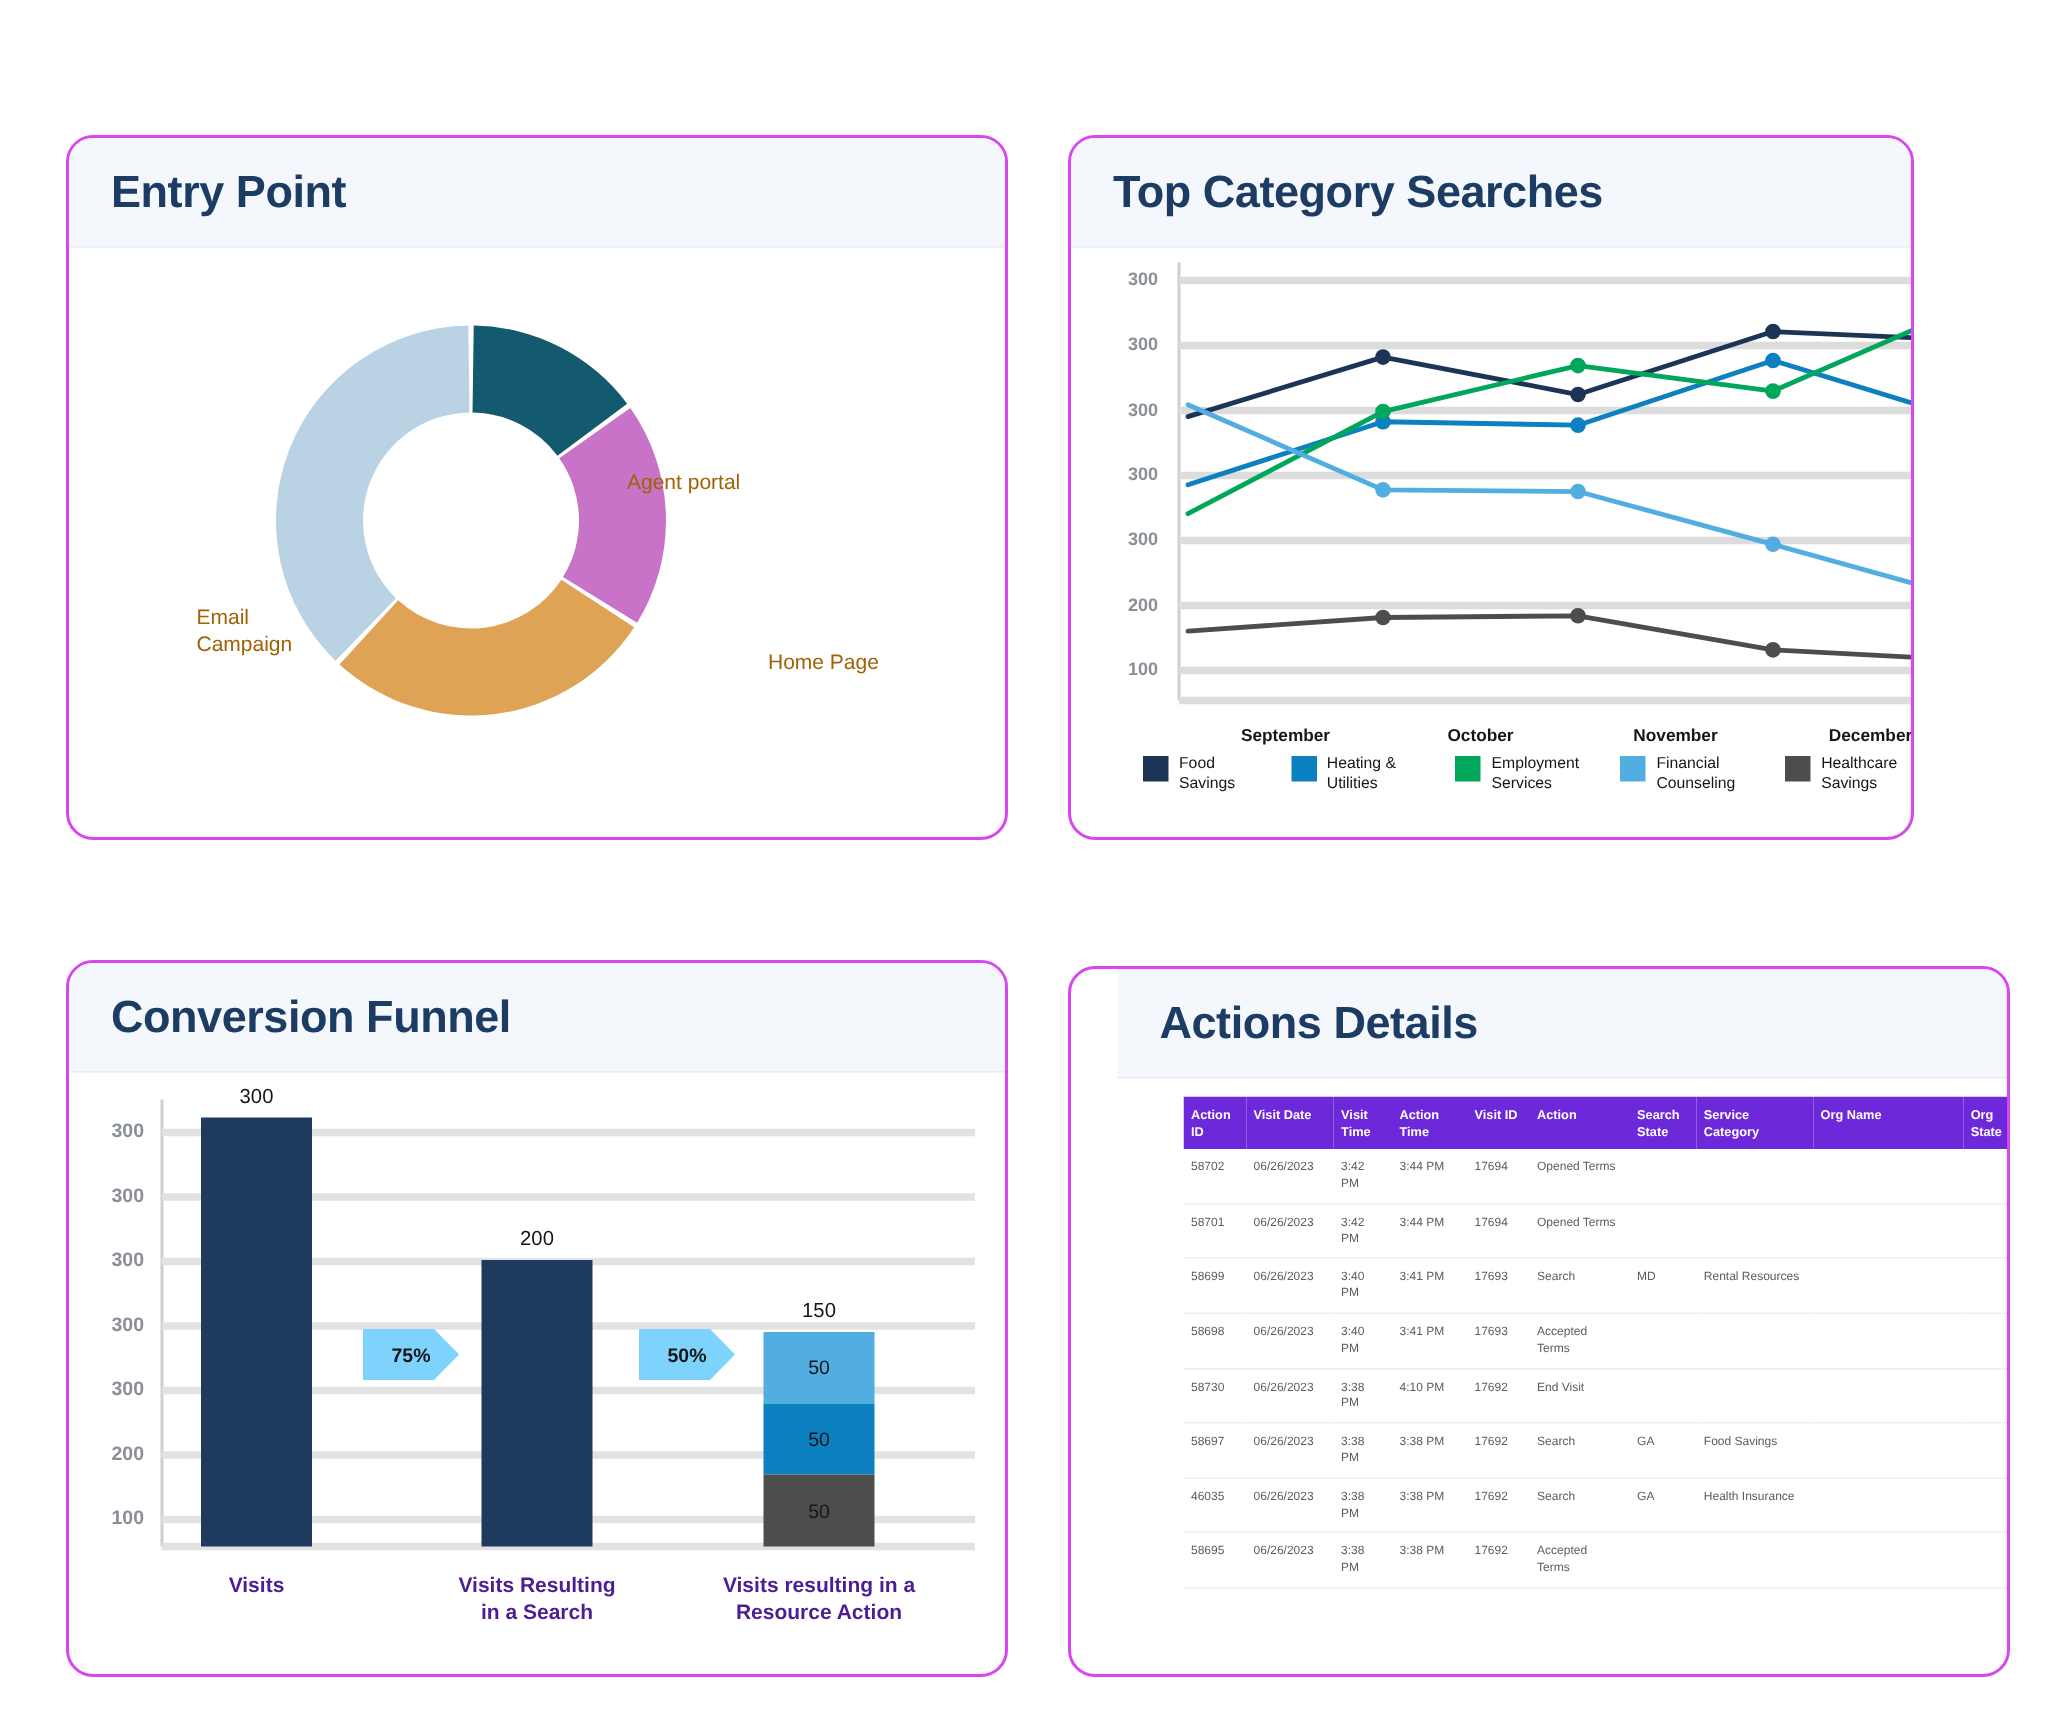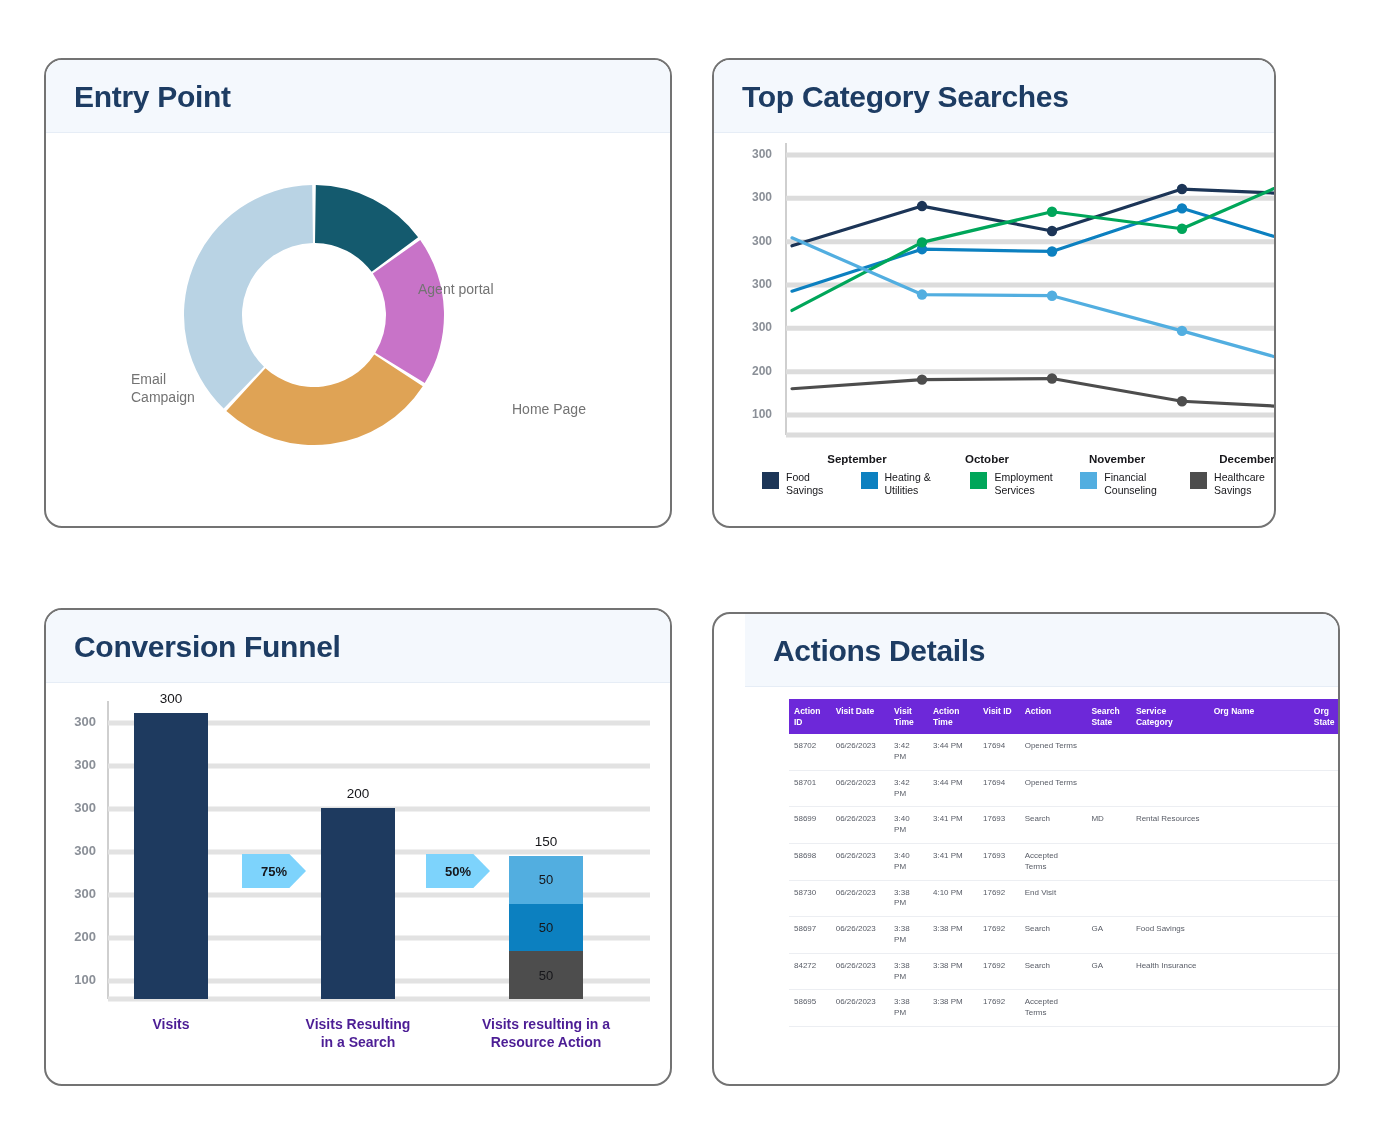--- a/index.html
+++ b/index.html
@@ -10,23 +10,24 @@
     font-family: "Liberation Sans", sans-serif;
   }
   .dashboard {
     position: relative;
     width: 1377px; height: 1140px;
     padding: 0;
   }
   .card {
     position: absolute;
     background: #ffffff;
-    border: 2px solid #737373;
+    border: 2px solid #d946ef;
     border-radius: 18px;
     overflow: hidden;
+    margin-top: 32px;
   }
   .card-header {
     background: #f4f8fd;
     padding: 20px 28px 18px 28px;
     border-bottom: 1px solid #e6edf6;
   }
   .card-title {
     margin: 0;
     font-size: 30px;
     font-weight: bold;
@@ -40,21 +41,21 @@
   #card-top-category   { left: 712px; top: 58px;  width: 564px; height: 470px; }
   #card-funnel         { left: 44px;  top: 608px; width: 628px; height: 478px; }
   #card-actions        { left: 712px; top: 612px; width: 628px; height: 474px; padding-left: 31px; }
 
   
   .donut-wrap { position: relative; width: 100%; height: 378px; }
   .donut-svg { position: absolute; left: 0; top: 0; }
   .donut-label {
     position: absolute;
     font-size: 14px;
-    color: #737373;
+    color: #a16207;
     line-height: 1.25;
     white-space: pre-line;
   }
   #lbl-agent-portal { left: 372px; top: 148px; }
   #lbl-home-page    { left: 466px; top: 268px; }
   #lbl-email        { left: 85px;  top: 238px; text-align: left; }
 
   
   .line-wrap { position: relative; width: 100%; height: 380px; }
   .lc-ylabel {
@@ -426,21 +427,21 @@
                 <td class="col-vtime">3:38 PM</td>
                 <td class="col-atime">3:38 PM</td>
                 <td class="col-vid">17692</td>
                 <td class="col-act">Search</td>
                 <td class="col-sstate">GA</td>
                 <td class="col-scat">Food Savings</td>
                 <td class="col-org"></td>
                 <td class="col-ostate"></td>
               </tr>
               <tr>
-                <td class="col-aid">84272</td>
+                <td class="col-aid">46035</td>
                 <td class="col-vdate">06/26/2023</td>
                 <td class="col-vtime">3:38 PM</td>
                 <td class="col-atime">3:38 PM</td>
                 <td class="col-vid">17692</td>
                 <td class="col-act">Search</td>
                 <td class="col-sstate">GA</td>
                 <td class="col-scat">Health Insurance</td>
                 <td class="col-org"></td>
                 <td class="col-ostate"></td>
               </tr>

